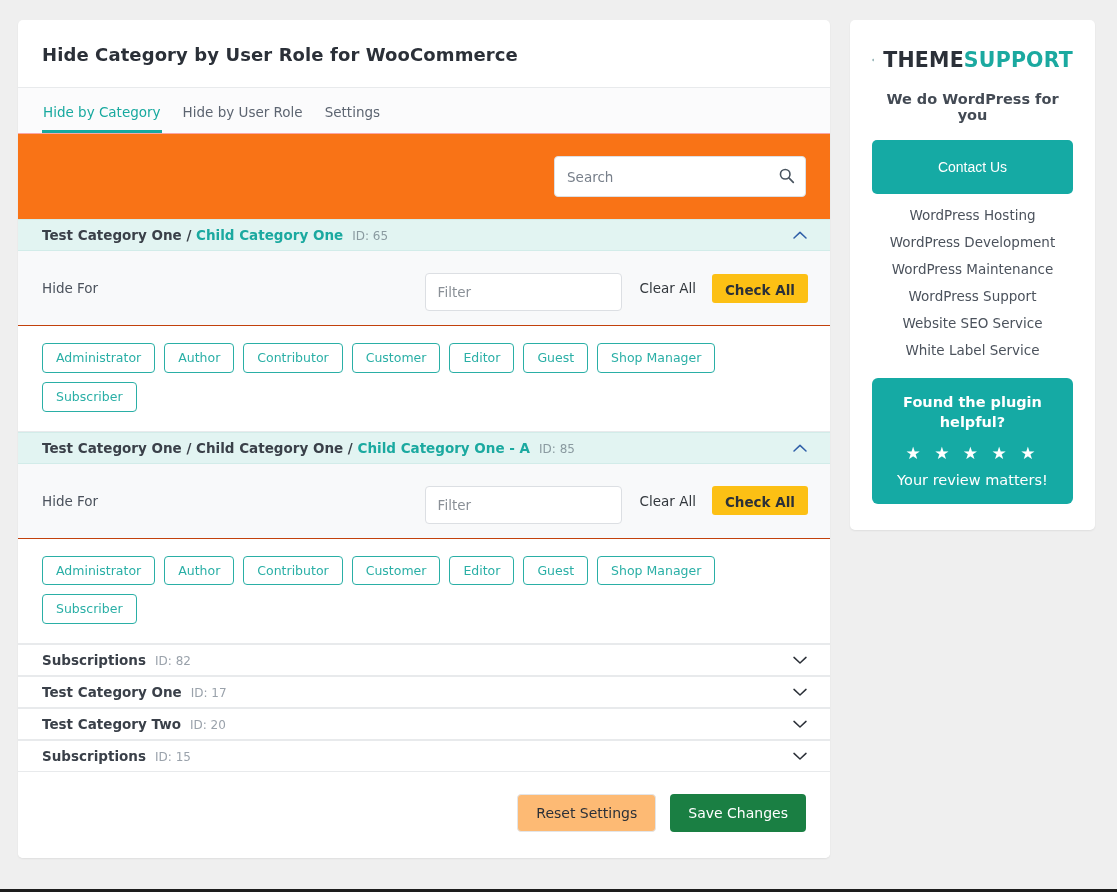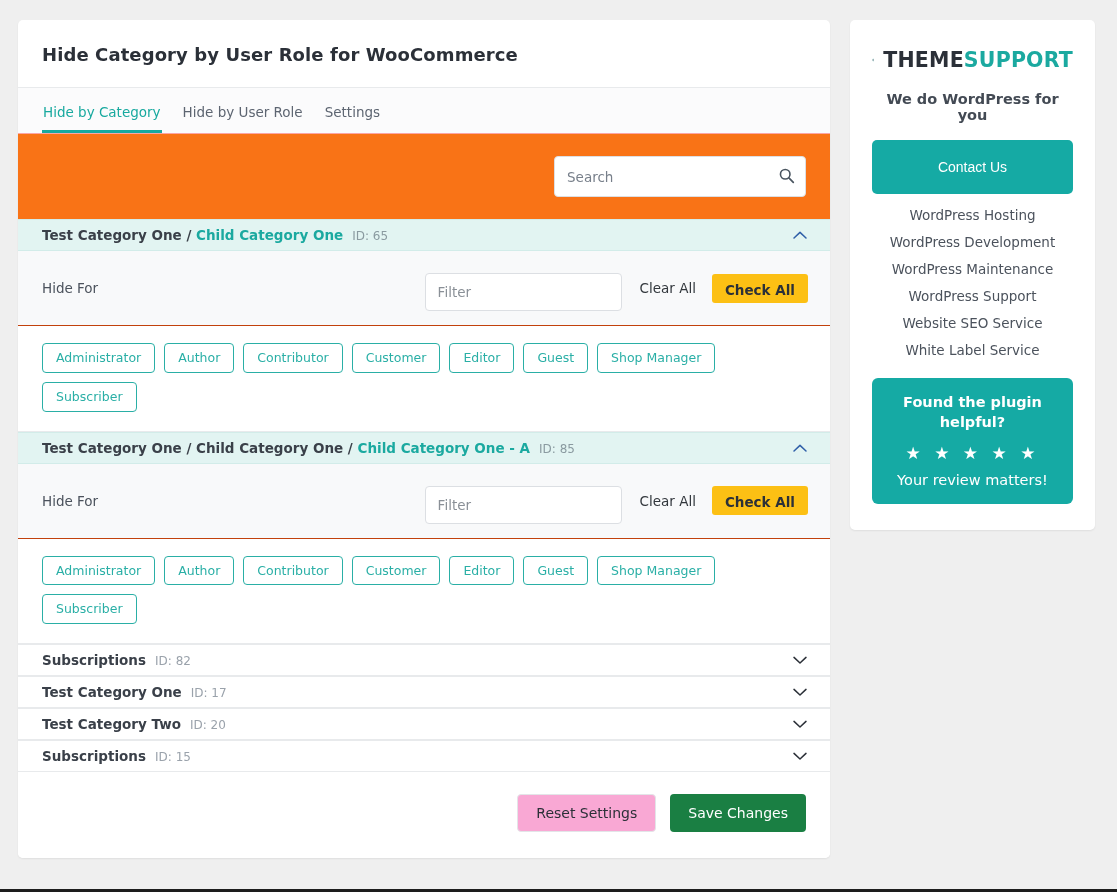--- a/index.html
+++ b/index.html
@@ -104,21 +104,21 @@
     border: 1px solid #2aafa6; border-radius: 4px; background: #fff;
     color: #2aafa6; font-size: 12.5px; font-family: inherit;
     padding: 7px 13px; cursor: pointer; line-height: 1.1;
   }
 
   .card-footer {
     display: flex; justify-content: flex-end; gap: 14px;
     padding: 22px 24px 26px 24px; background: #fff;
   }
   .btn-reset {
-    background: #f9a8d4; border: 1px solid #e3e5e8; border-radius: 4px;
+    background: #fdba74; border: 1px solid #e3e5e8; border-radius: 4px;
     padding: 0 18px; height: 38px; font-size: 14px; color: #2b3038;
     font-family: inherit; cursor: pointer;
   }
   .btn-save {
     background: #1a7f43; border: none; border-radius: 4px;
     padding: 0 18px; height: 38px; font-size: 14px; color: #fff;
     font-family: inherit; cursor: pointer;
   }
 
   

